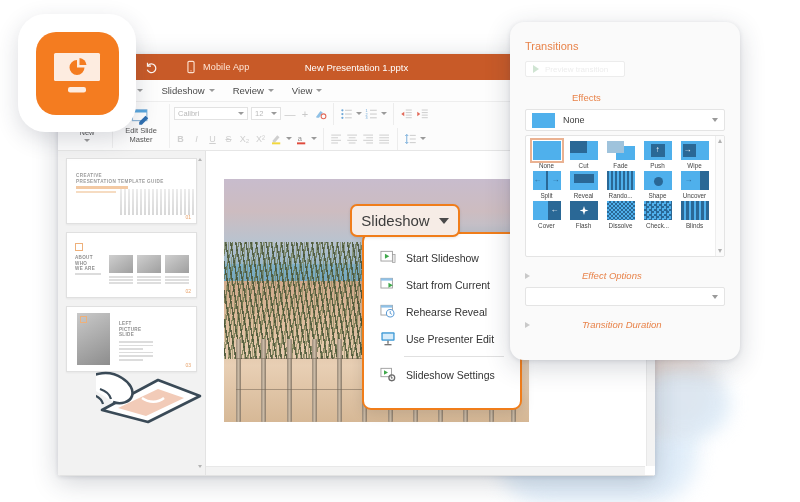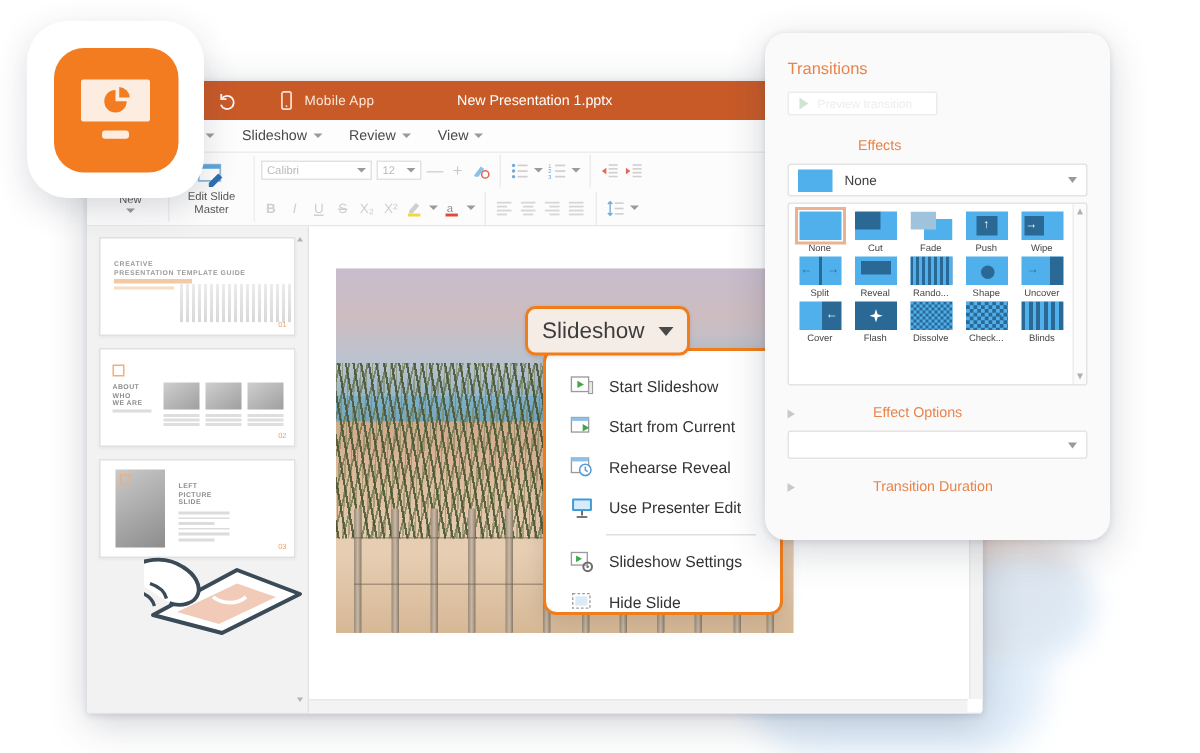--- a/index.html
+++ b/index.html
@@ -200,21 +200,21 @@
     padding:5px 3px; align-content:start;
   }
   .eff-cell { display:flex; flex-direction:column; align-items:center; gap:2px; }
   .eff-thumb { width:28px; height:19px; position:relative; overflow:hidden; background:#4fb0ec; }
   .eff-cell.sel .eff-thumb { outline:2px solid #eab292; outline-offset:1px; }
   .eff-cap { font-size:6.3px; color:#444; text-align:center; line-height:7px; white-space:nowrap; }
   .eg-scroll { width:9px; background:#fbfbfb; border-left:1px solid #eee; position:relative; }
   .eg-scroll .up,.eg-scroll .dn{position:absolute;left:2px;width:0;height:0;border-left:2.5px solid transparent;border-right:2.5px solid transparent;}
   .eg-scroll .up{top:3px;border-bottom:4px solid #b0b0b0;}
   .eg-scroll .dn{bottom:3px;border-top:4px solid #b0b0b0;}
-  .tri-sec { display:flex; align-items:center; gap:5px; margin:13px 0 6px 0; }
+  .tri-sec { display:flex; align-items:center; gap:5px; margin:13px 0 6px 0;font-style:italic; }
   .tri-mark { width:0;height:0;border-top:3.5px solid transparent;border-bottom:3.5px solid transparent;border-left:5px solid #c9c9c9;}
   .opt-select { height:19px; border:1px solid #e4e4e4; background:#fff; border-radius:2px; display:flex; align-items:center; justify-content:flex-end; padding-right:6px;}
   .dur-row { display:flex; align-items:center; margin-top:8px; }
   .dur-lbl { font-size:9px; color:#3d3d3d; }
   .dur-box { margin-left:auto; width:44px; height:19px; border:1px solid #e0e0e0; background:#fff; border-radius:2px; display:flex; align-items:center; justify-content:flex-end; padding-right:4px;}
   .spin { display:flex; flex-direction:column; gap:3px; }
   .spin i { display:block; width:0;height:0;border-left:3px solid transparent;border-right:3px solid transparent; }
   .spin i.u { border-bottom:3.5px solid #8f8f8f; }
   .spin i.d { border-top:3.5px solid #8f8f8f; }
 
@@ -572,27 +572,20 @@
     <div class="ss-div"></div>
     <div class="ss-item">
       <svg class="mi" viewBox="0 0 18 17">
         <rect x="1" y="1.5" width="12" height="9.5" fill="#fff" stroke="#9a9a9a" stroke-width="1"></rect>
         <path d="M4.5 3.8l4.5 2.5-4.5 2.5z" fill="#3fa84b"></path>
         <circle cx="13.3" cy="12.3" r="3.3" fill="none" stroke="#6b6b6b" stroke-width="1.5"></circle>
         <circle cx="13.3" cy="12.3" r="1" fill="#6b6b6b"></circle>
       </svg>
       <span>Slideshow Settings</span>
     </div>
-    <div class="ss-item">
-      <svg class="mi" viewBox="0 0 18 17">
-        <rect x="2" y="2" width="13" height="11" fill="#fff" stroke="#9a9a9a" stroke-width="1" stroke-dasharray="2 1.6"></rect>
-        <rect x="4" y="4" width="9" height="7" fill="#dceaf6"></rect>
-      </svg>
-      <span>Hide Slide</span>
-    </div>
   </div>
 
   <div class="ss-btn">
     <span>Slideshow</span>
     <i class="ss-caret"></i>
   </div>
 
   <div class="tpanel">
     <div class="tp-title">Transitions</div>
     <div class="prev-btn">

